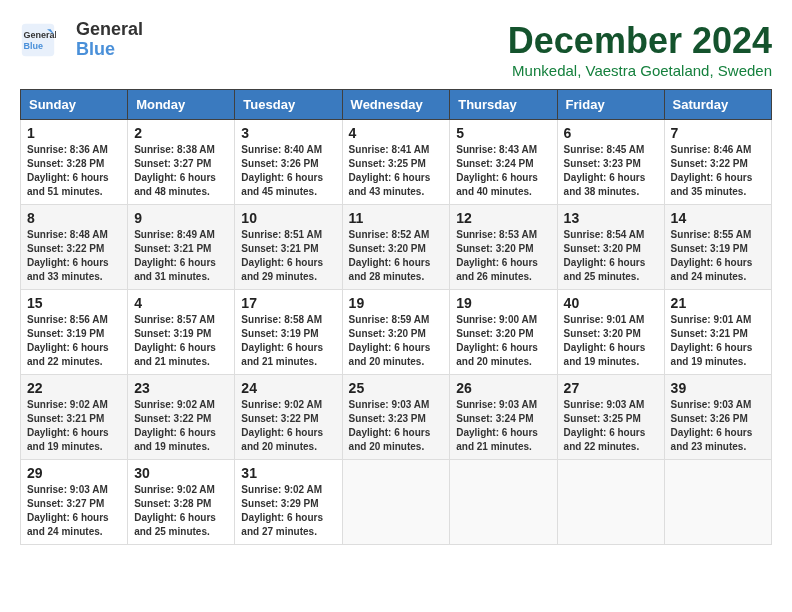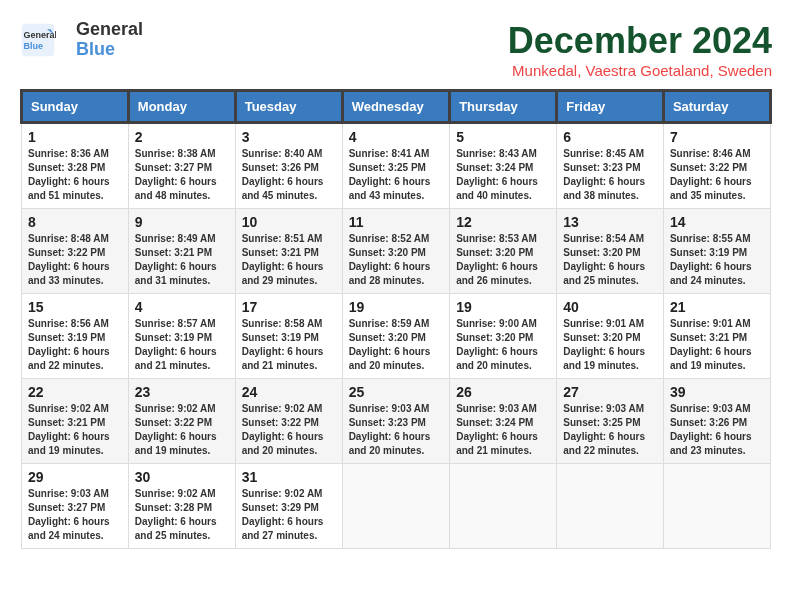--- a/index.html
+++ b/index.html
@@ -34,36 +34,36 @@
     .title-area {
       text-align: right;
     }
     .month-title {
       font-size: 36px;
       font-weight: bold;
       color: #14532d;
     }
     .location-title {
       font-size: 15px;
-      color: #ef4444;
+      color: #15803d;
       margin-left: 8px;
     }
     .calendar {
       width: 100%;
       border-collapse: collapse;
       font-size: 11px;
     }
     .calendar th {
       background-color: #3a7abf;
       color: #fff;
       text-align: left;
       padding: 7px 8px;
       font-size: 13px;
       font-weight: bold;
-      border: 3px solid #404040;
+      border: 1px solid #404040;
     }
     .calendar td {
       vertical-align: top;
       border: 1px solid #ddd;
       padding: 5px 6px;
       width: 108px;
       min-height: 80px;
       background: #fff;
     }
     .calendar tr:nth-child(even) td {

